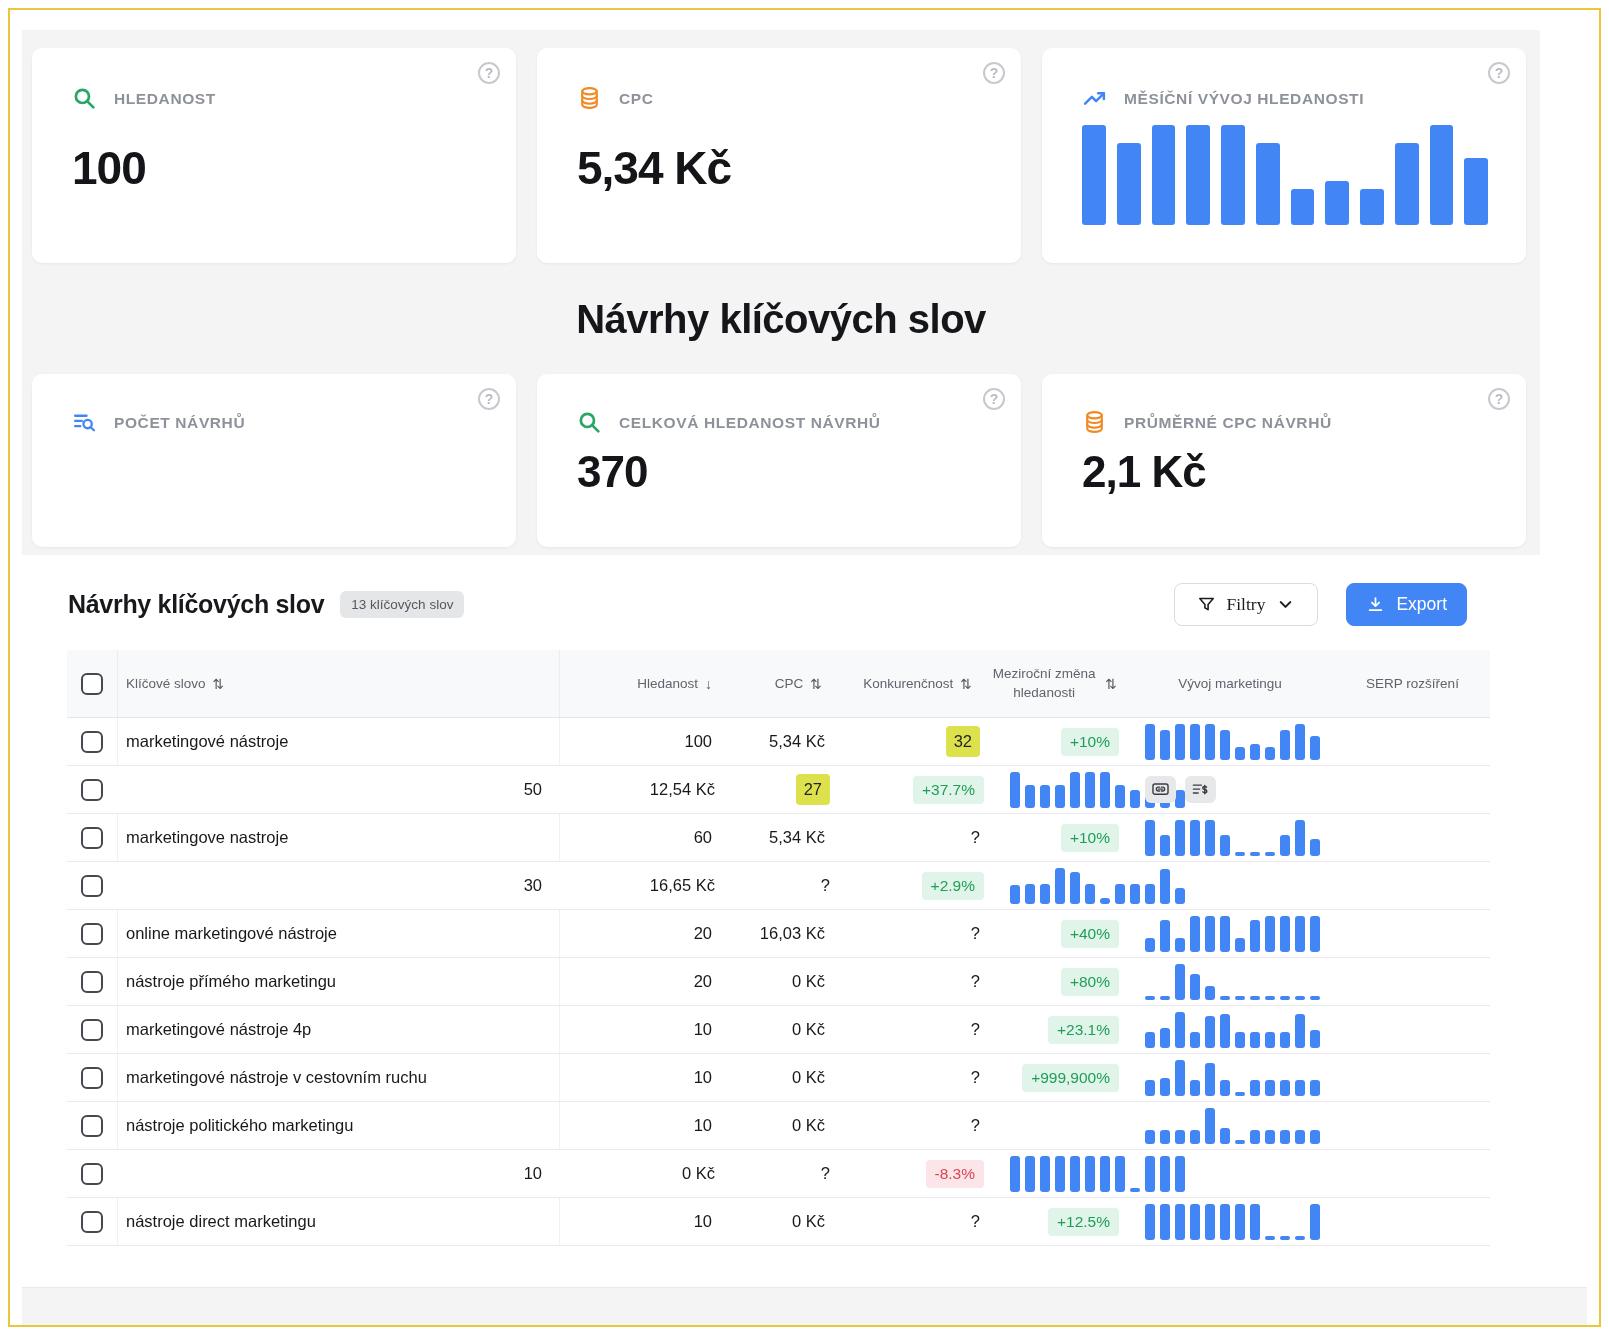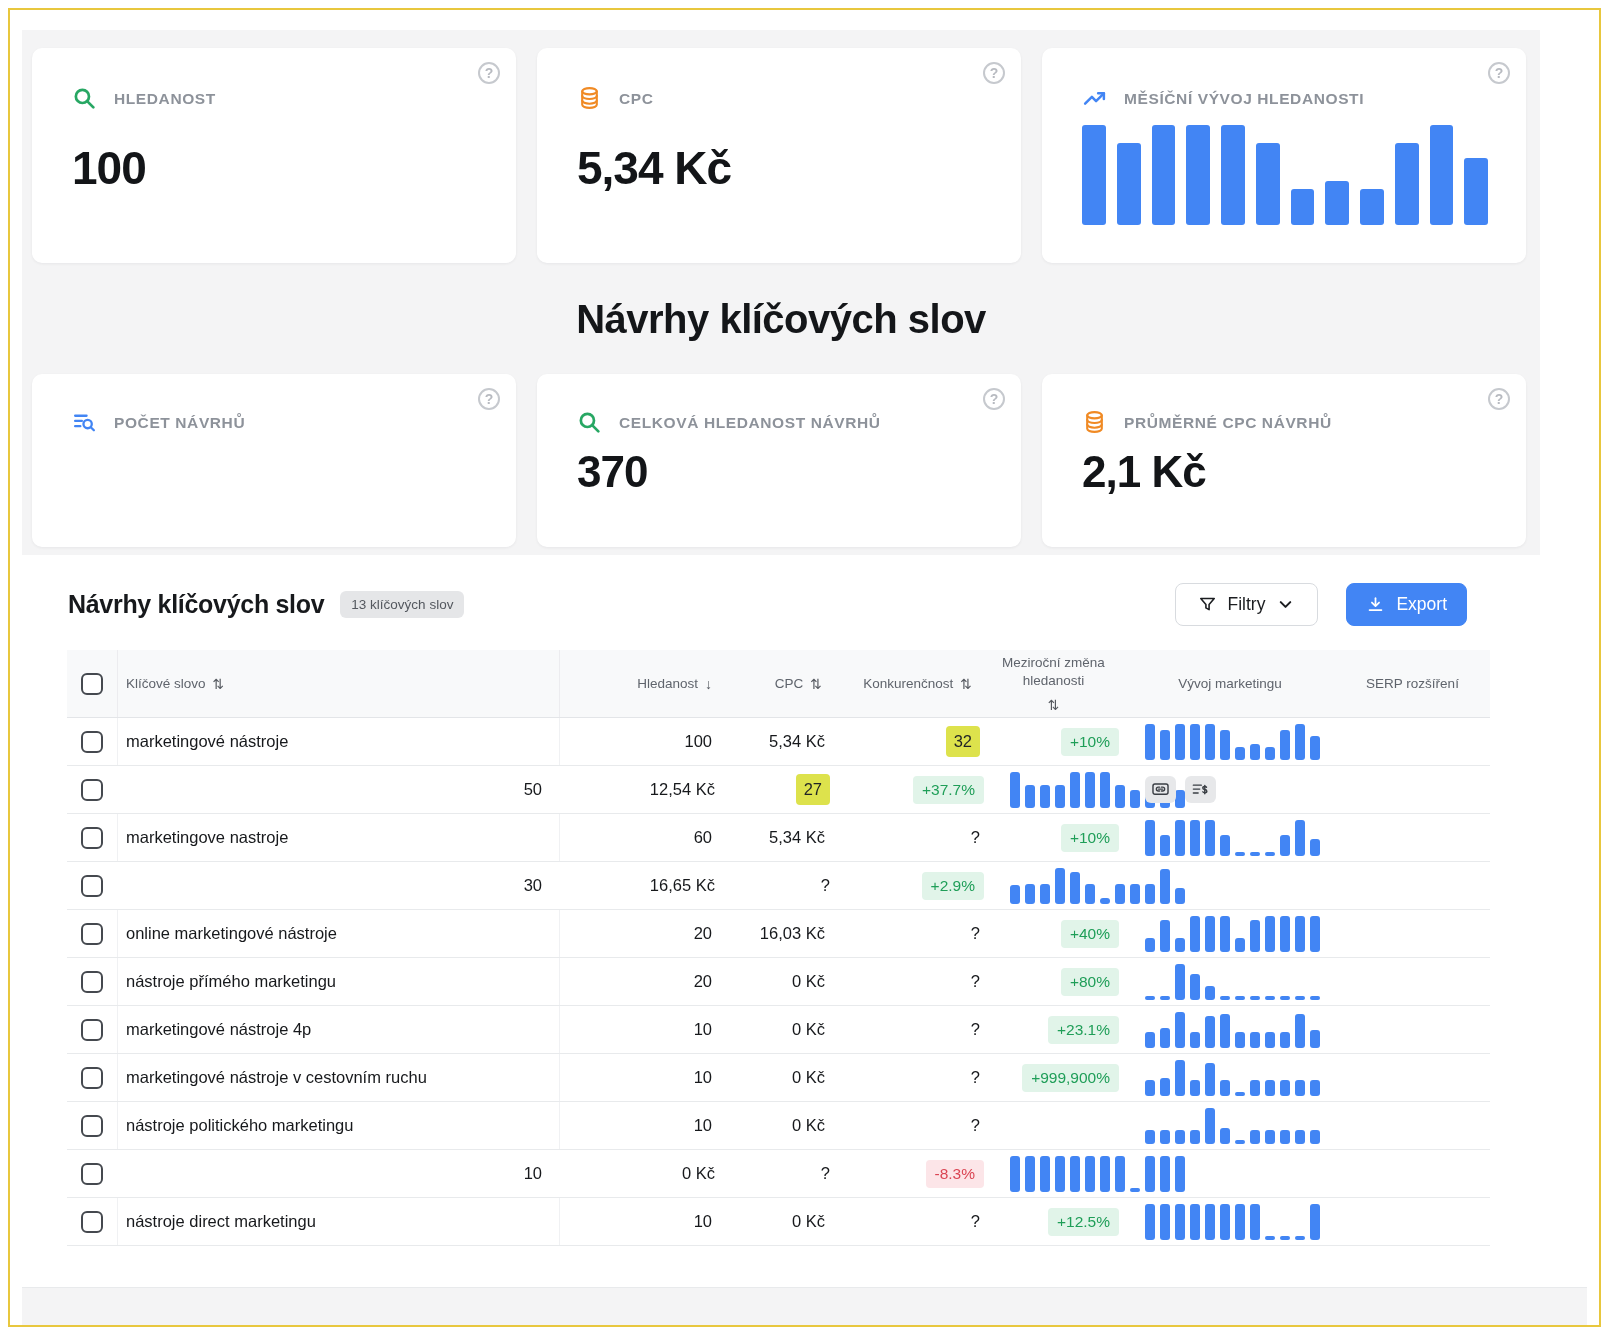--- a/index.html
+++ b/index.html
@@ -32,33 +32,33 @@
   .table-section { margin-left:12px; width:1565px; background:#fff; }
   .table-titlebar { display:flex; align-items:center; justify-content:space-between;
     padding:28px 120px 0 46px; }
   .titlebar-left { display:flex; align-items:center; gap:16px; }
   .table-title { font-size:25px; font-weight:700; letter-spacing:-.3px; }
   .count-badge { background:#e5e6e8; color:#54585f; font-size:13.5px; font-weight:500;
     padding:6px 11px; border-radius:6px; }
   .titlebar-buttons { display:flex; gap:28px; }
   .btn { display:flex; align-items:center; gap:11px; border-radius:8px; font-size:17.5px;
     font-weight:500; cursor:pointer; }
-  .btn-filtry { background:#fff; border:1px solid #d8dbdf; color:#1b1d20; padding:10px 22px; }
+  .btn-filtry { background:#fff; border:1px solid #d8dbdf; color:#1b1d20; padding:10px 22px;font-family:Liberation Serif, serif; }
   .btn-export { background:#4285f4; border:1px solid #4285f4; color:#fff; padding:10px 19px; }
 
   .ktable { margin:24px 0 0 45px; width:1423px;
     --cols:50px 443px 170px 110px 150px 135px 210px 155px; }
   .thead { display:grid; grid-template-columns:var(--cols); align-items:center; height:68px;
     background:#f8f9fa; border-bottom:1px solid #e3e5e8; color:#5f646c; font-size:13.5px; }
   .hcell { display:flex; align-items:center; gap:7px; }
   .h-check { justify-content:center; }
   .h-kw { justify-content:flex-start; padding-left:8px; border-left:1px solid #ececef;
     border-right:1px solid #ececef; height:100%; }
   .h-num { justify-content:flex-end; padding-right:18px; }
-  .h-mez { padding-right:8px;flex-direction:column; }
+  .h-mez { padding-right:8px; }
   .h-mez .hlabel { max-width:112px; text-align:center; line-height:1.35; }
   .h-center { justify-content:center; }
   .sort-icon { font-size:14px; color:#55595f; }
   .trow { display:grid; grid-template-columns:var(--cols); align-items:center; height:48px;
     border-bottom:1px solid #e8eaec; font-size:16.5px; color:#17191c; }
   .cell { display:flex; align-items:center; height:100%; }
   .c-check { justify-content:center; }
   .checkbox { width:22px; height:22px; border:2px solid #45494f; border-radius:6px; background:#fff;
     display:block; cursor:pointer; }
   .c-kw { padding-left:8px; border-left:1px solid #f0f1f3; border-right:1px solid #f0f1f3; }

